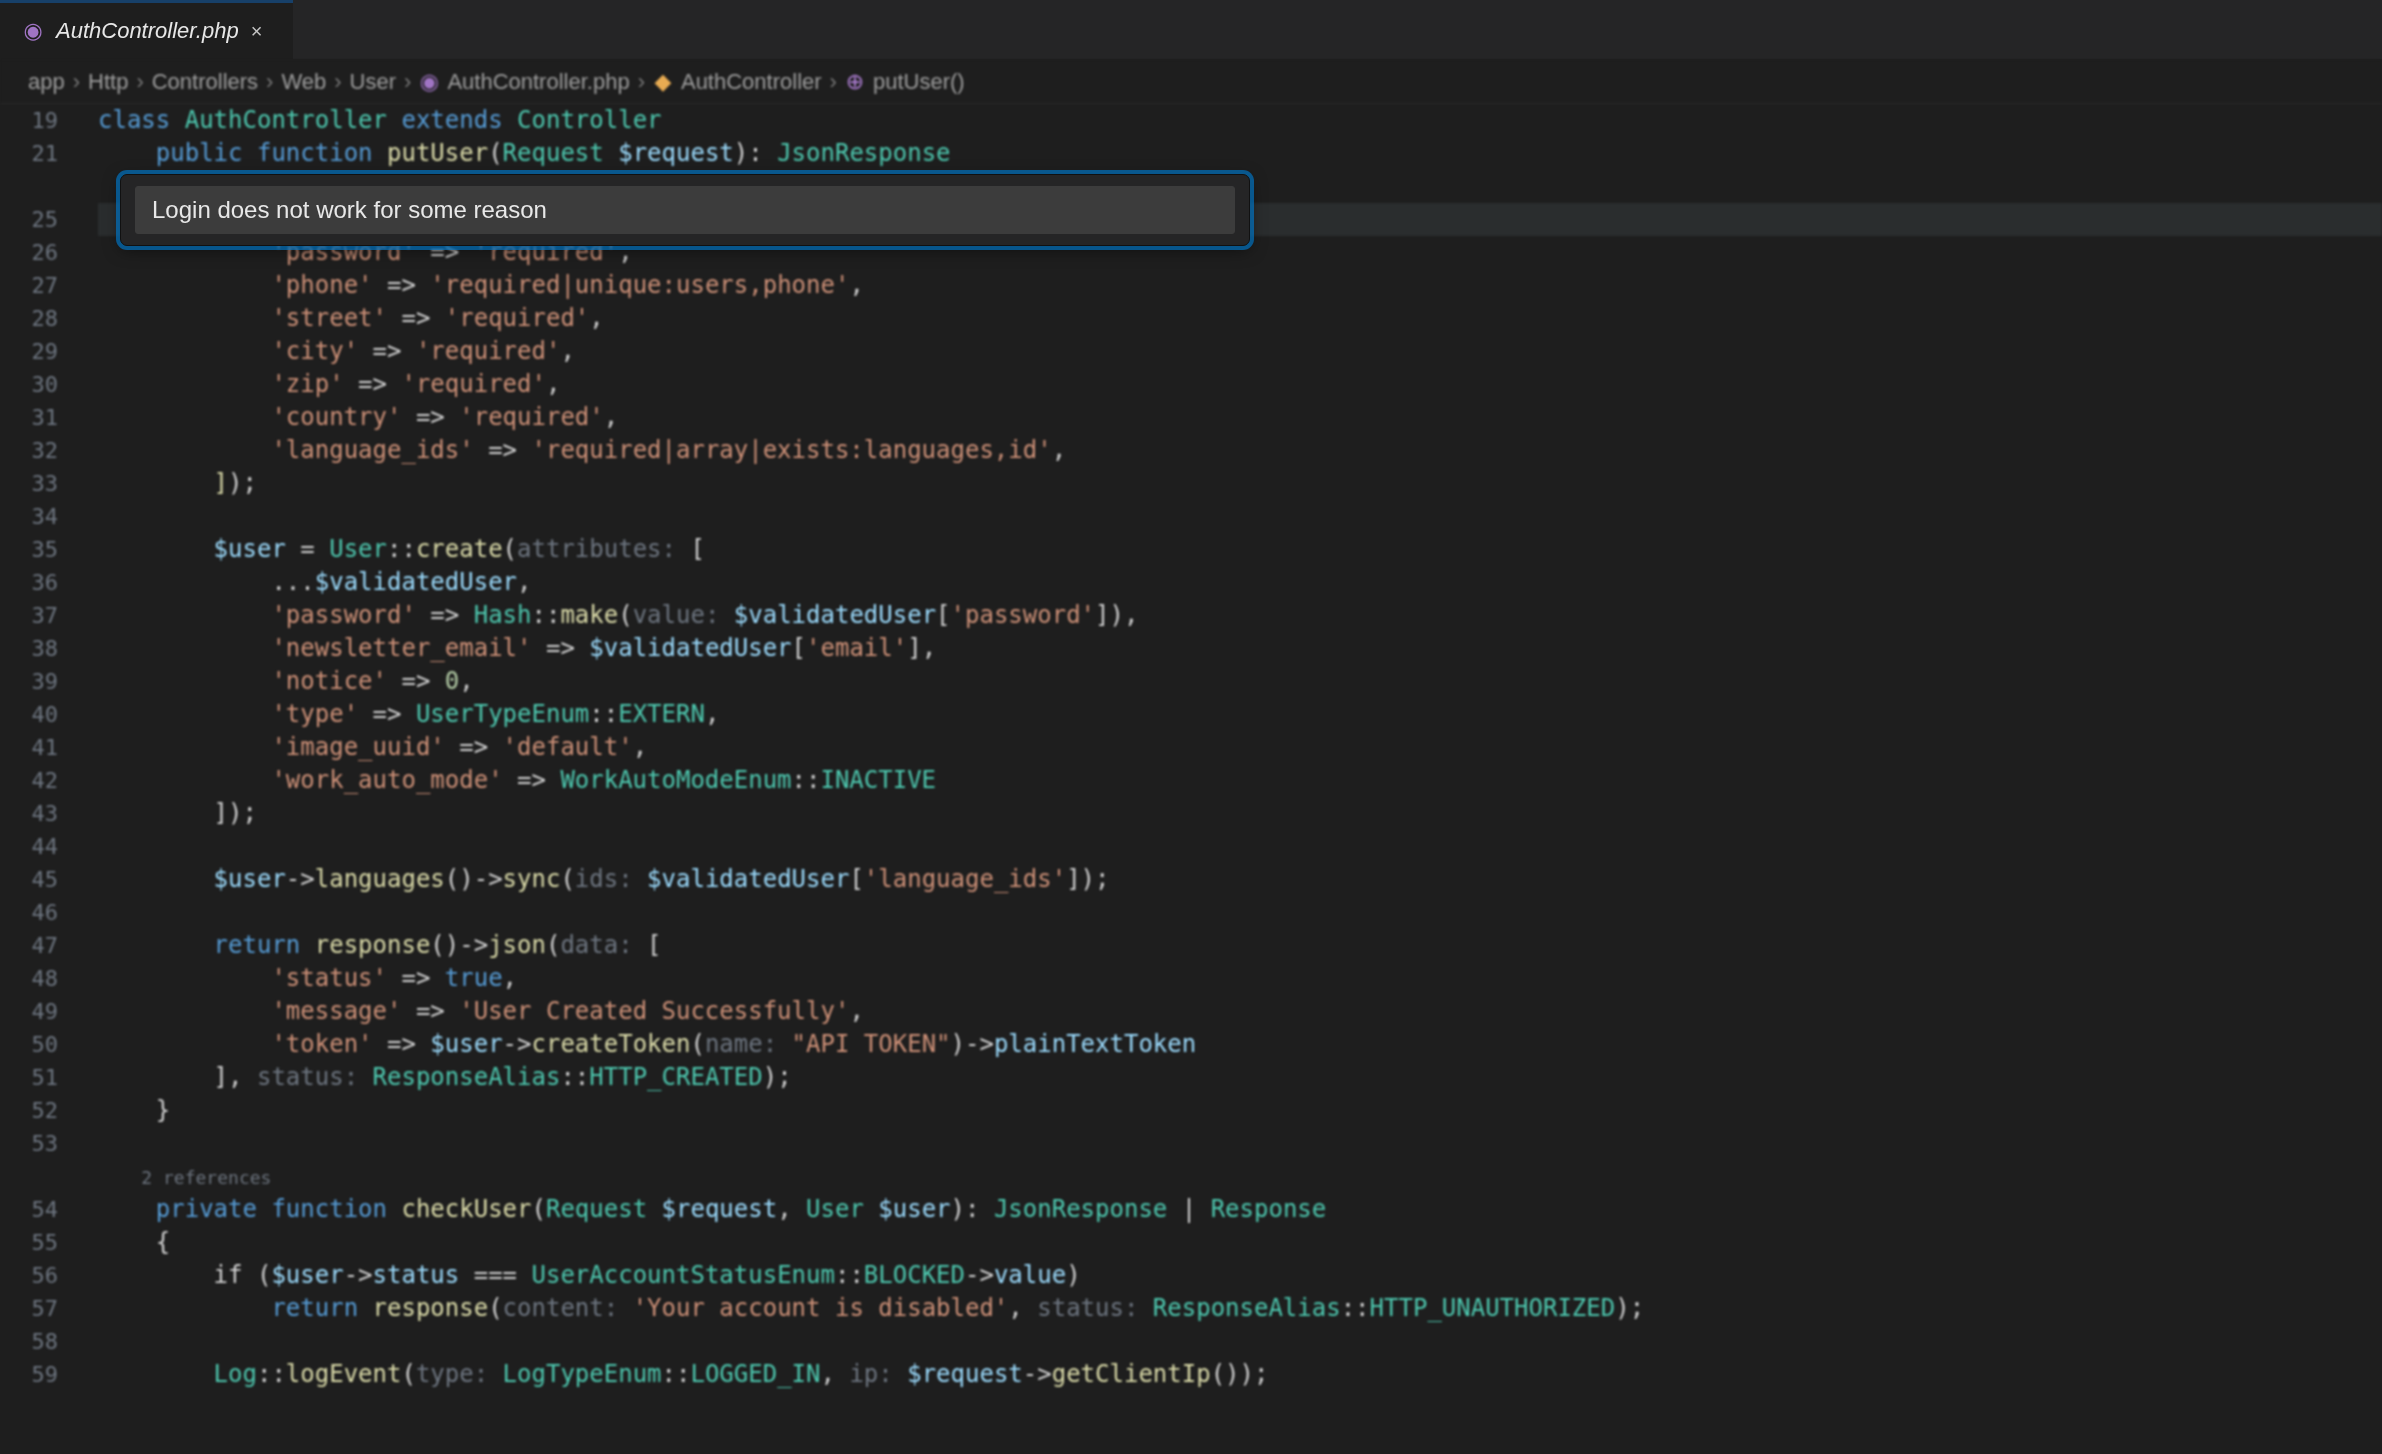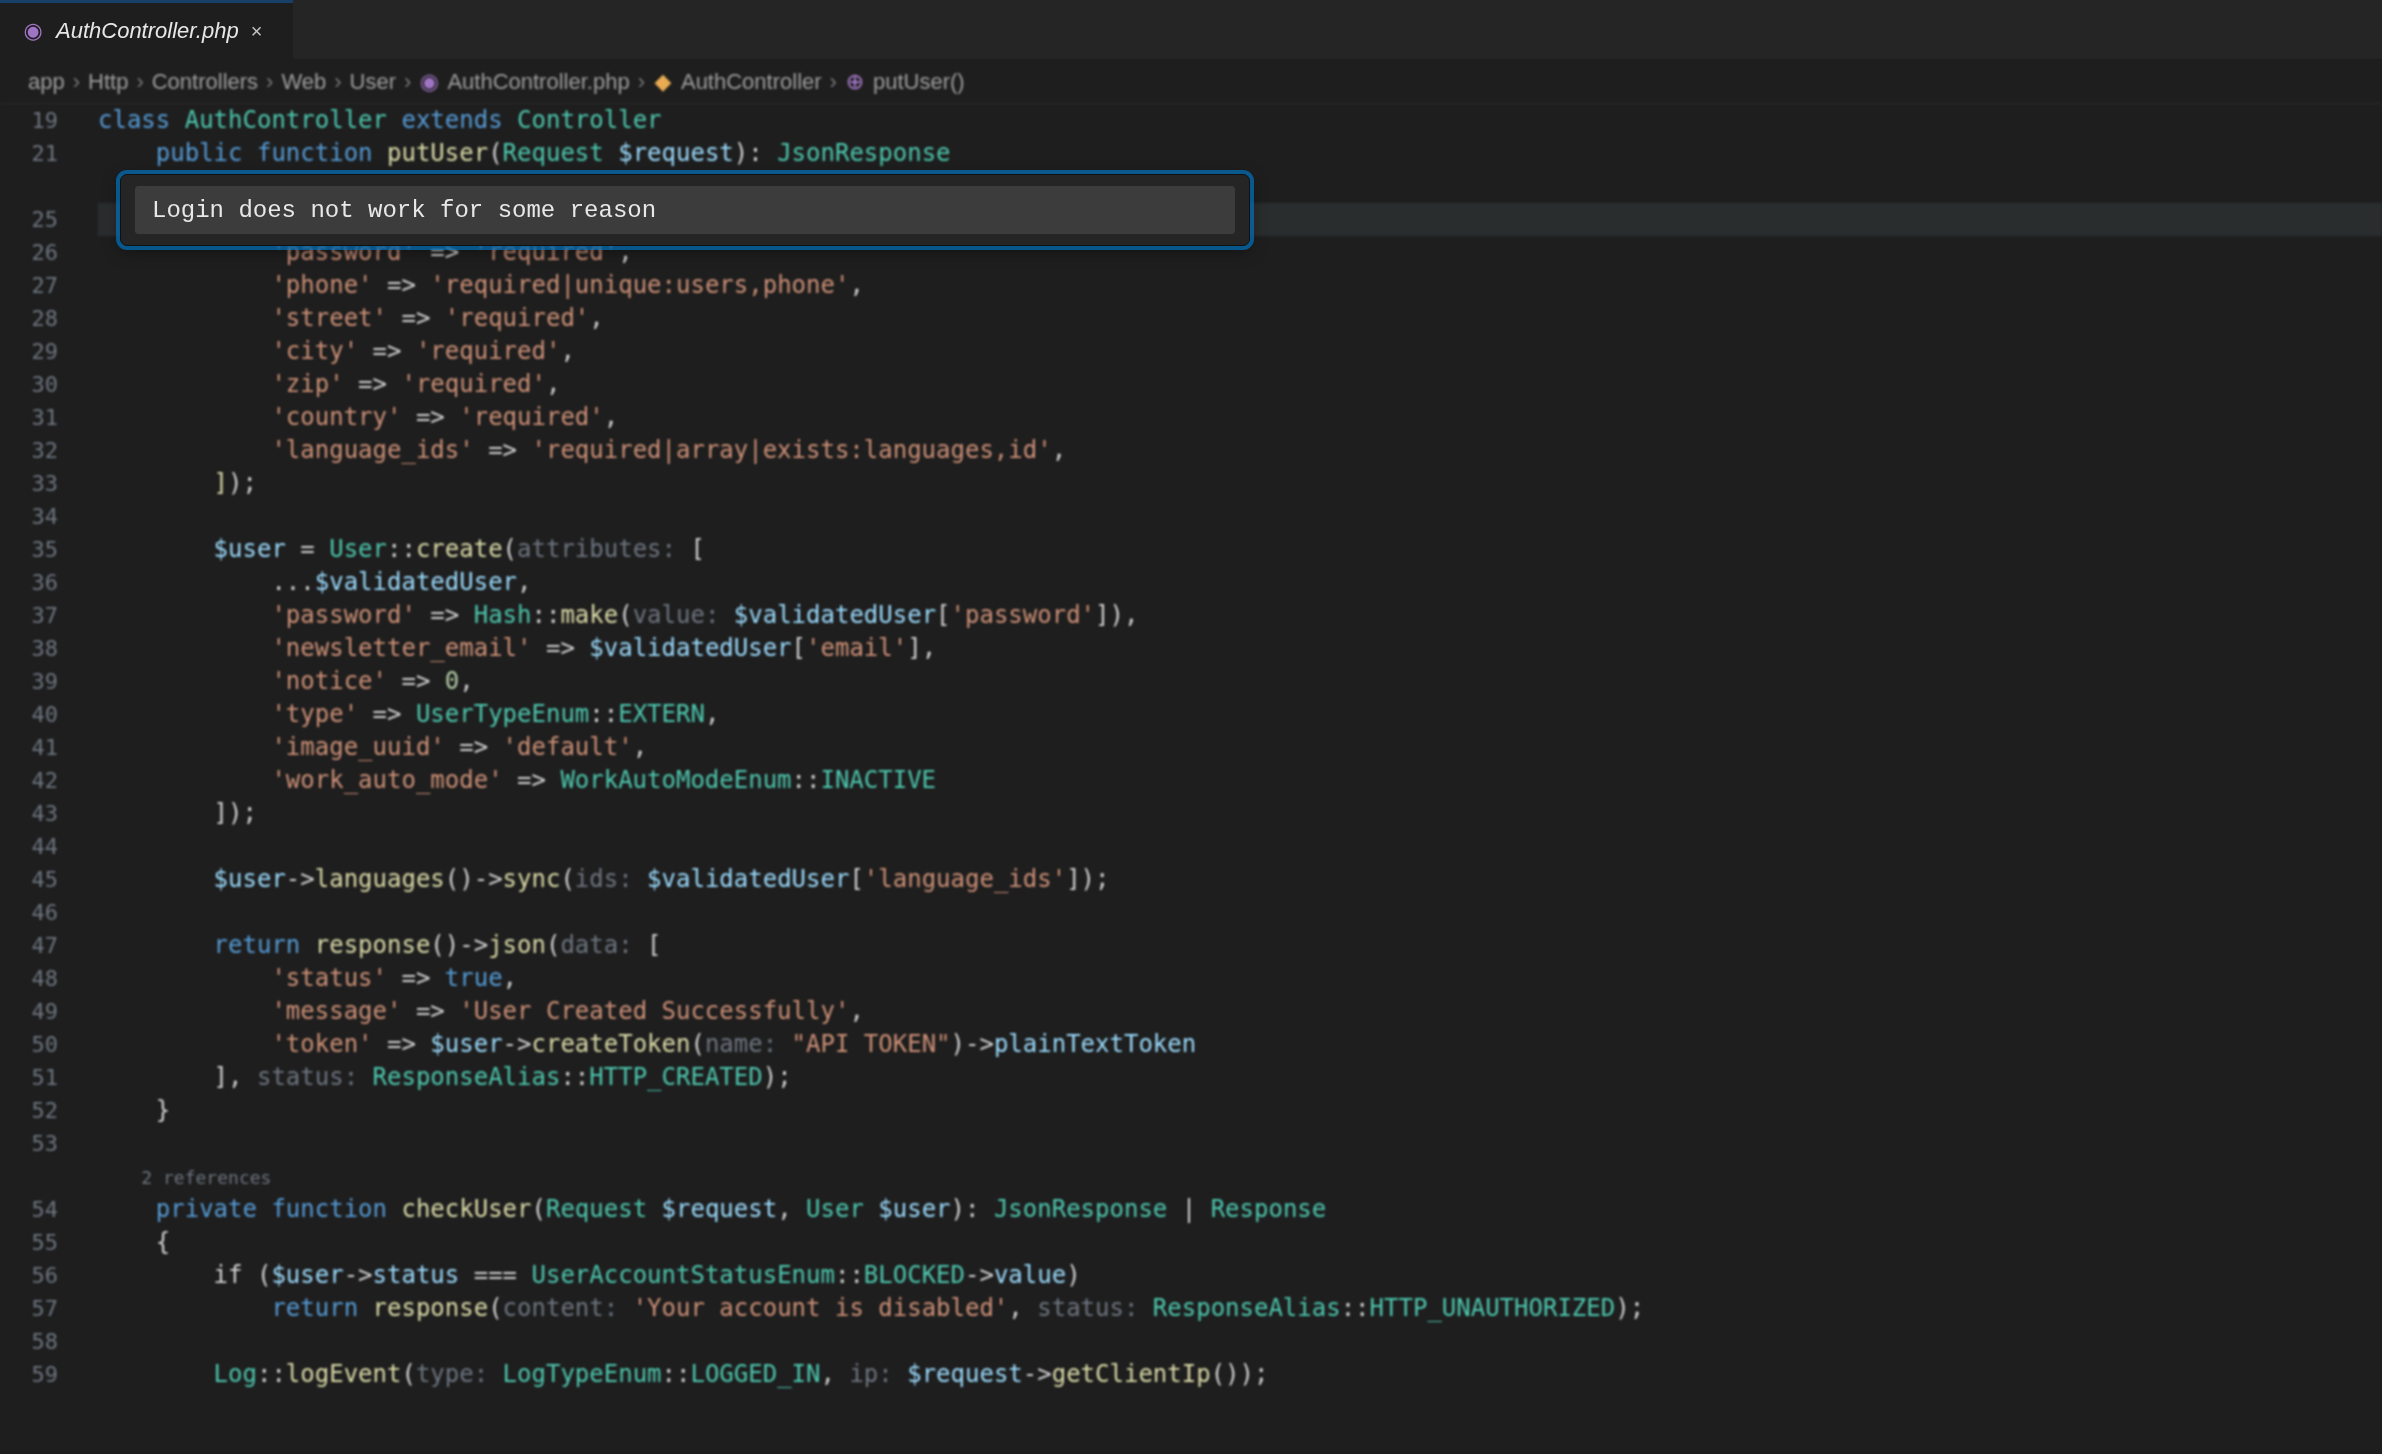--- a/index.html
+++ b/index.html
@@ -61,21 +61,21 @@
   .overlay-input input {
     flex: 1;
     height: 48px;
     background: #3c3c3c;
     border: 1px solid #3c3c3c;
     color: #e8e8e8;
     font-size: 24px;
     padding: 16px 16px;
     border-radius: 3px;
     outline: none;
-    font-family: Liberation Mono, monospace;
+    font-family: Liberation Sans, sans-serif;
   }
   
 </style>
 </head>
 <body>
 
 <div class="root">
 
   <div class="tabbar">
     <div class="tab">

